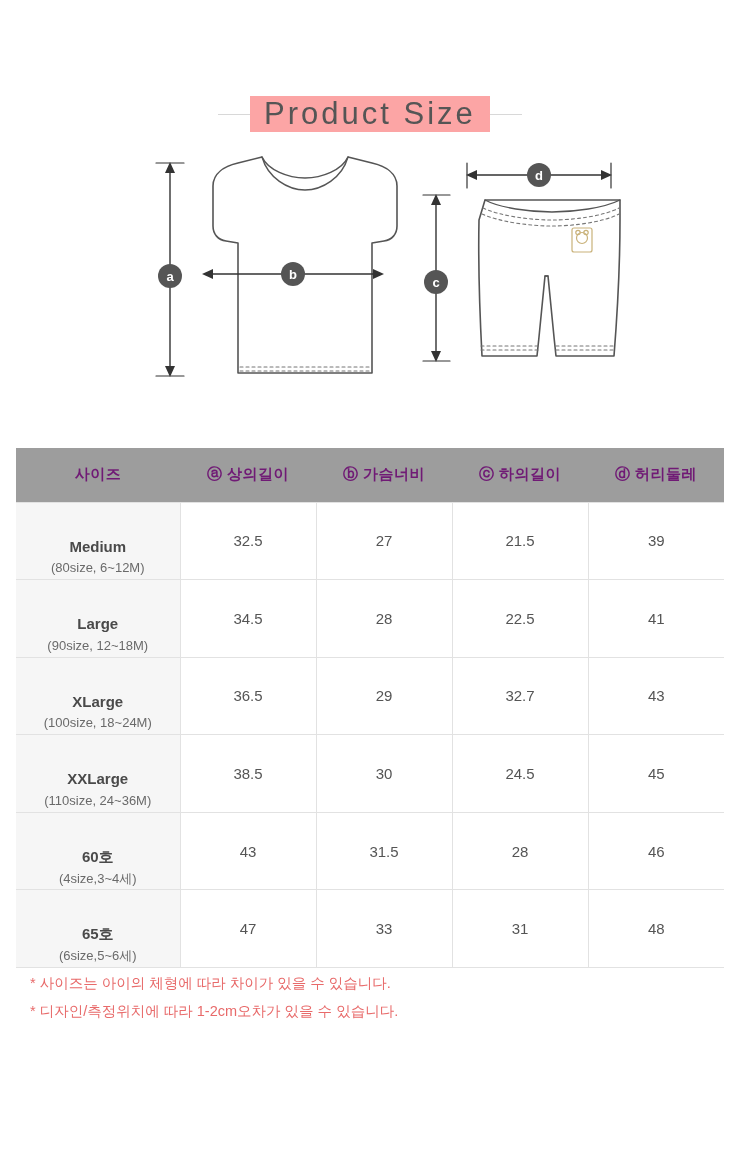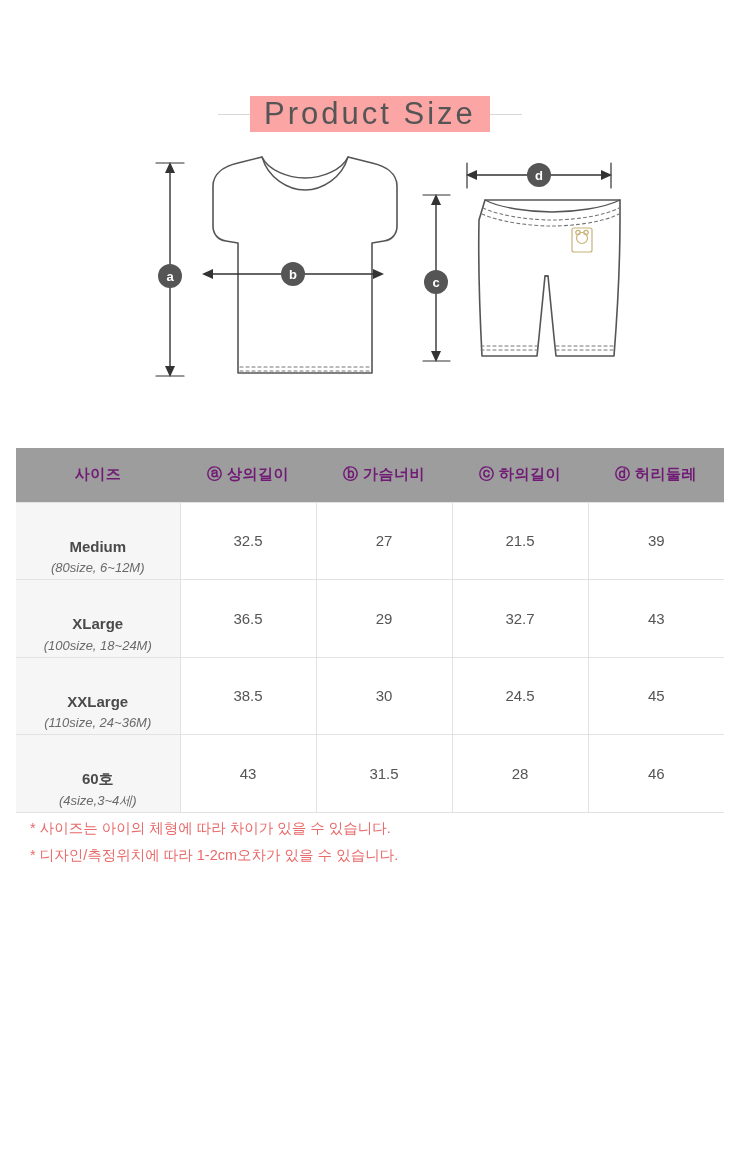--- a/index.html
+++ b/index.html
@@ -89,21 +89,20 @@
     font-weight: bold;
     font-size: 15px;
     color: #4a4a4a;
     margin-top: 32px;
   }
   .label-sub {
     display: block;
     font-size: 13px;
     color: #6a6a6a;
     margin-top: 2px;
-    font-style: italic;
   }
 
   
   .notes {
     width: 708px;
     margin: 2px auto 0;
     padding-left: 14px;
   }
   .note {
     font-size: 14.5px;
@@ -240,20 +239,30 @@
         <span class="label-main">Medium</span>
         <span class="label-sub">(80size, 6~12M)</span>
       </td>
       <td>32.5</td>
       <td>27</td>
       <td>21.5</td>
       <td>39</td>
     </tr>
     <tr>
       <td class="label-cell">
+        <span class="label-main">Large</span>
+        <span class="label-sub">(90size, 12~18M)</span>
+      </td>
+      <td>34.5</td>
+      <td>28</td>
+      <td>22.5</td>
+      <td>41</td>
+    </tr>
+    <tr>
+      <td class="label-cell">
         <span class="label-main">XLarge</span>
         <span class="label-sub">(100size, 18~24M)</span>
       </td>
       <td>36.5</td>
       <td>29</td>
       <td>32.7</td>
       <td>43</td>
     </tr>
     <tr>
       <td class="label-cell">
@@ -268,19 +277,29 @@
     <tr>
       <td class="label-cell">
         <span class="label-main">60호</span>
         <span class="label-sub">(4size,3~4세)</span>
       </td>
       <td>43</td>
       <td>31.5</td>
       <td>28</td>
       <td>46</td>
     </tr>
+    <tr>
+      <td class="label-cell">
+        <span class="label-main">65호</span>
+        <span class="label-sub">(6size,5~6세)</span>
+      </td>
+      <td>47</td>
+      <td>33</td>
+      <td>31</td>
+      <td>48</td>
+    </tr>
   </tbody>
 </table>
 
 <div class="notes">
   <div class="note">* 사이즈는 아이의 체형에 따라 차이가 있을 수 있습니다.</div>
   <div class="note">* 디자인/측정위치에 따라 1-2cm오차가 있을 수 있습니다.</div>
 </div>
 
 </body></html>

